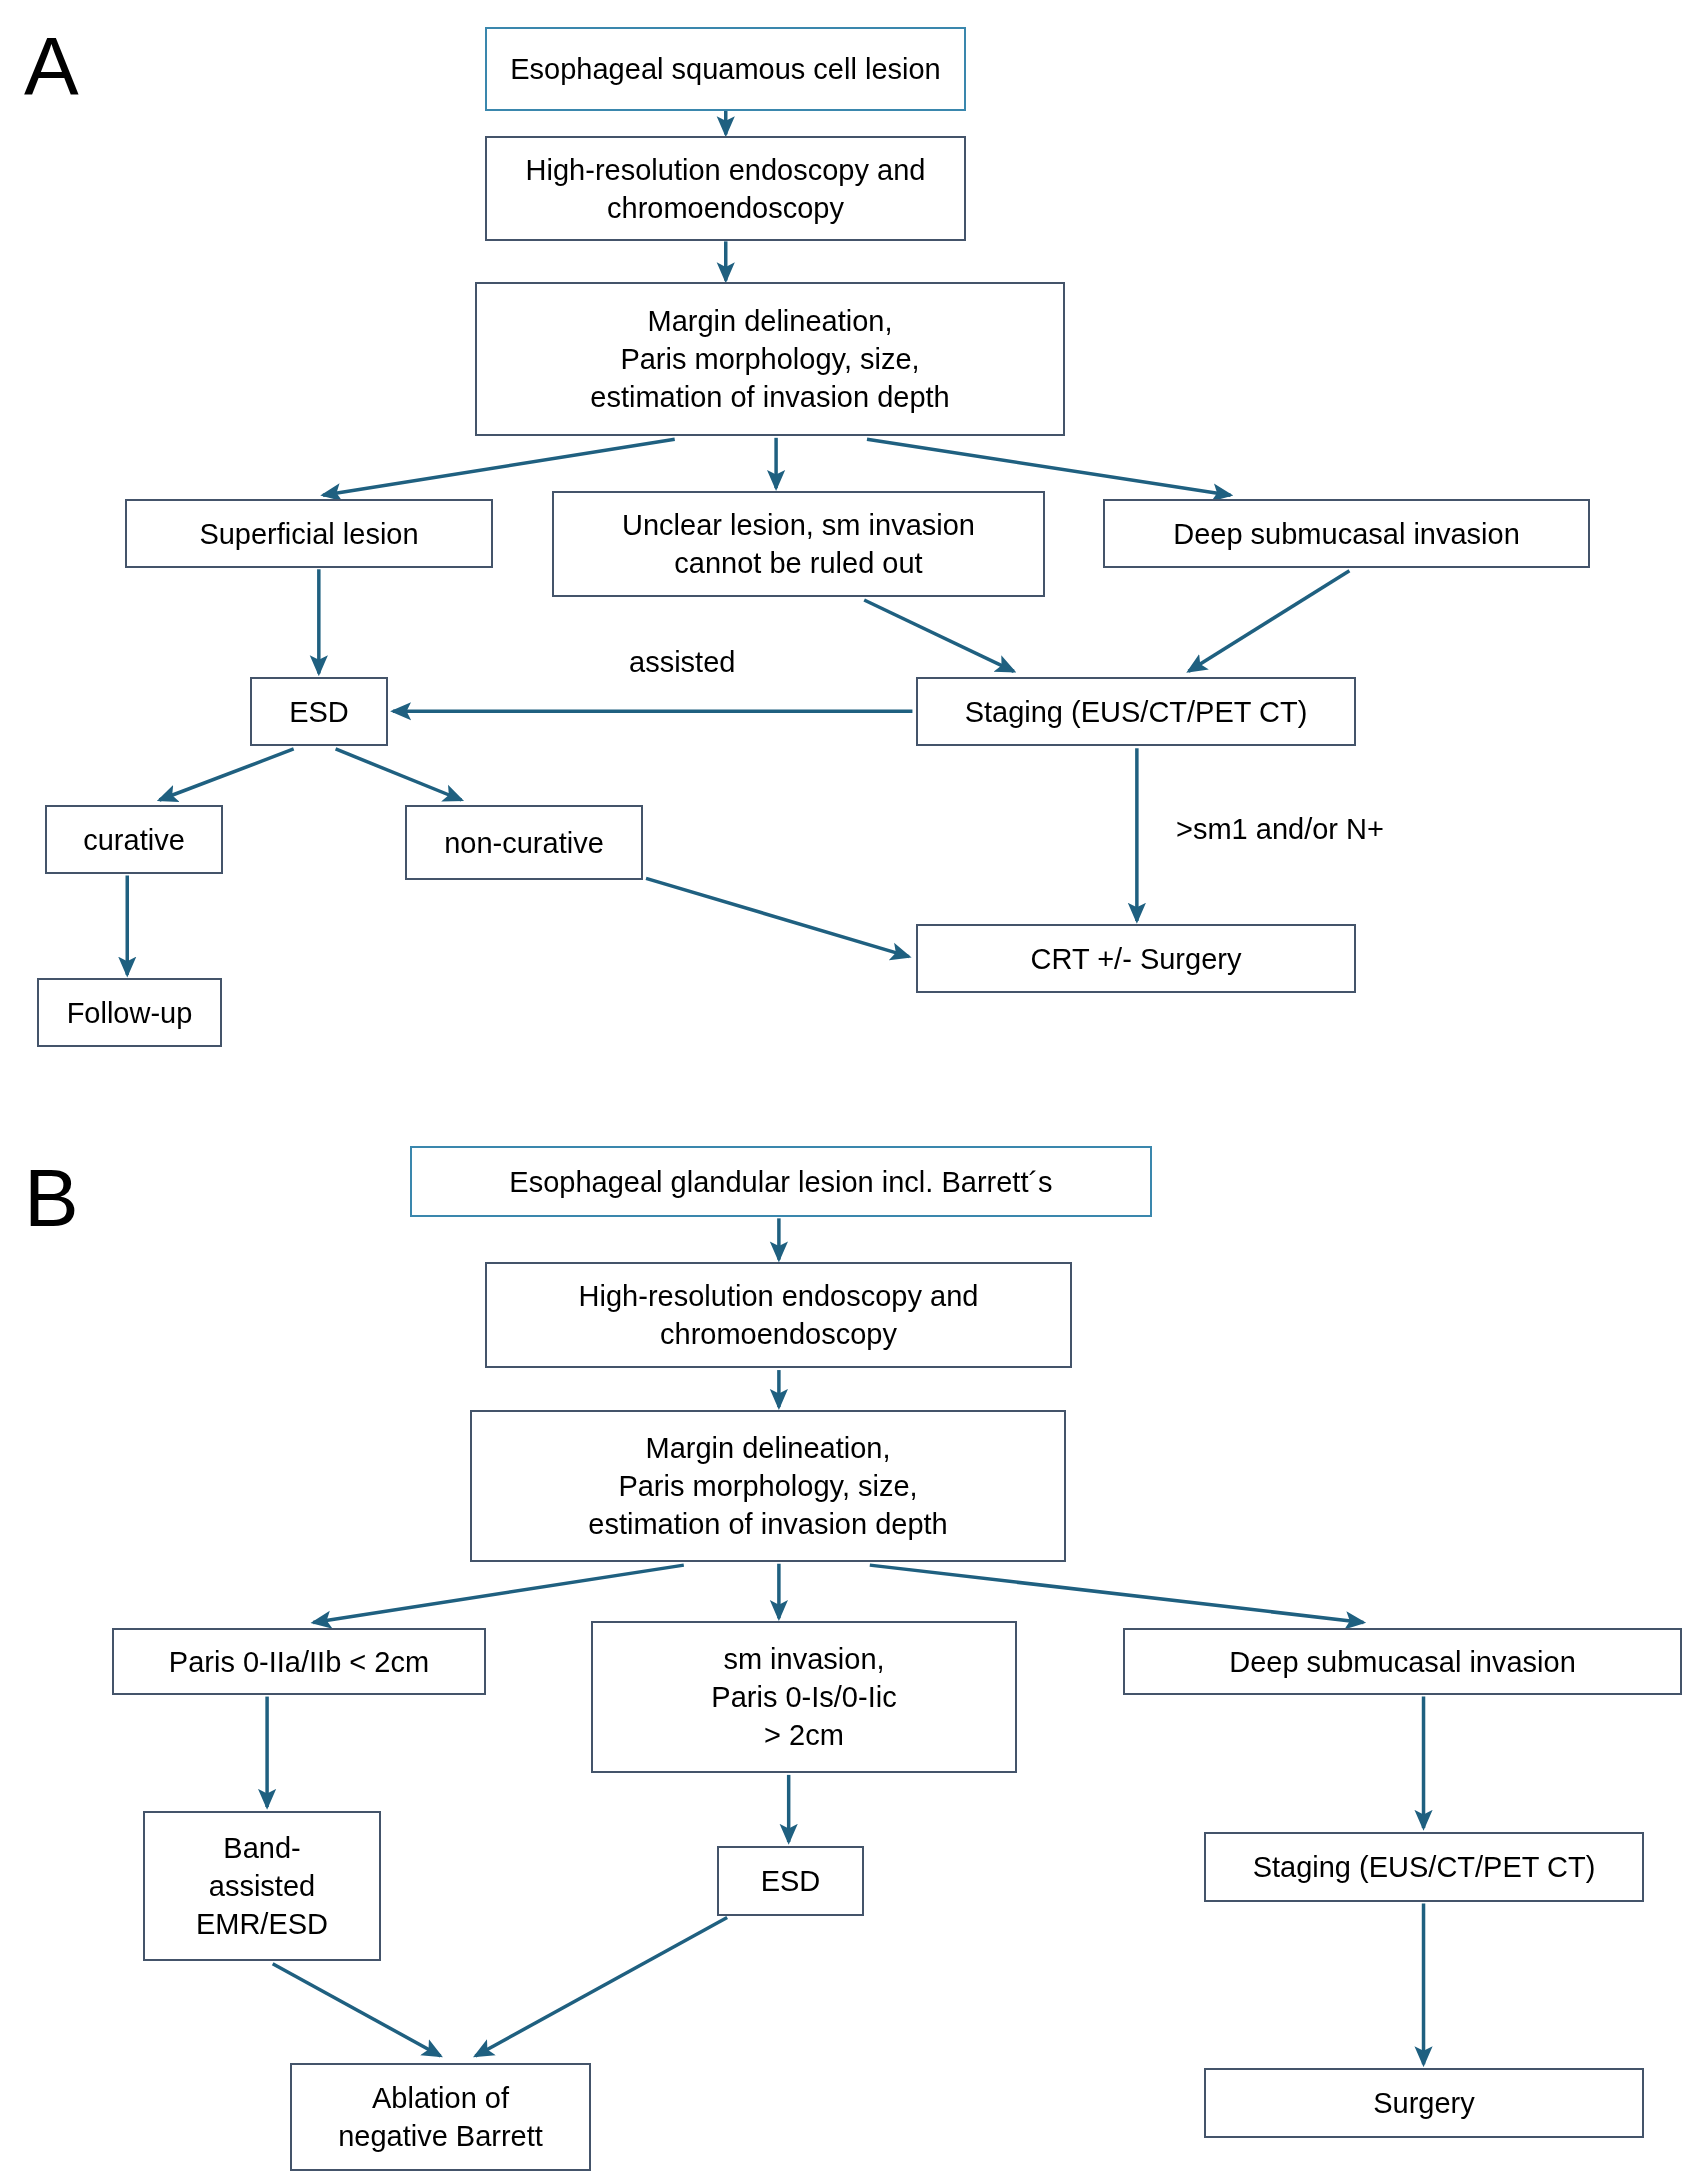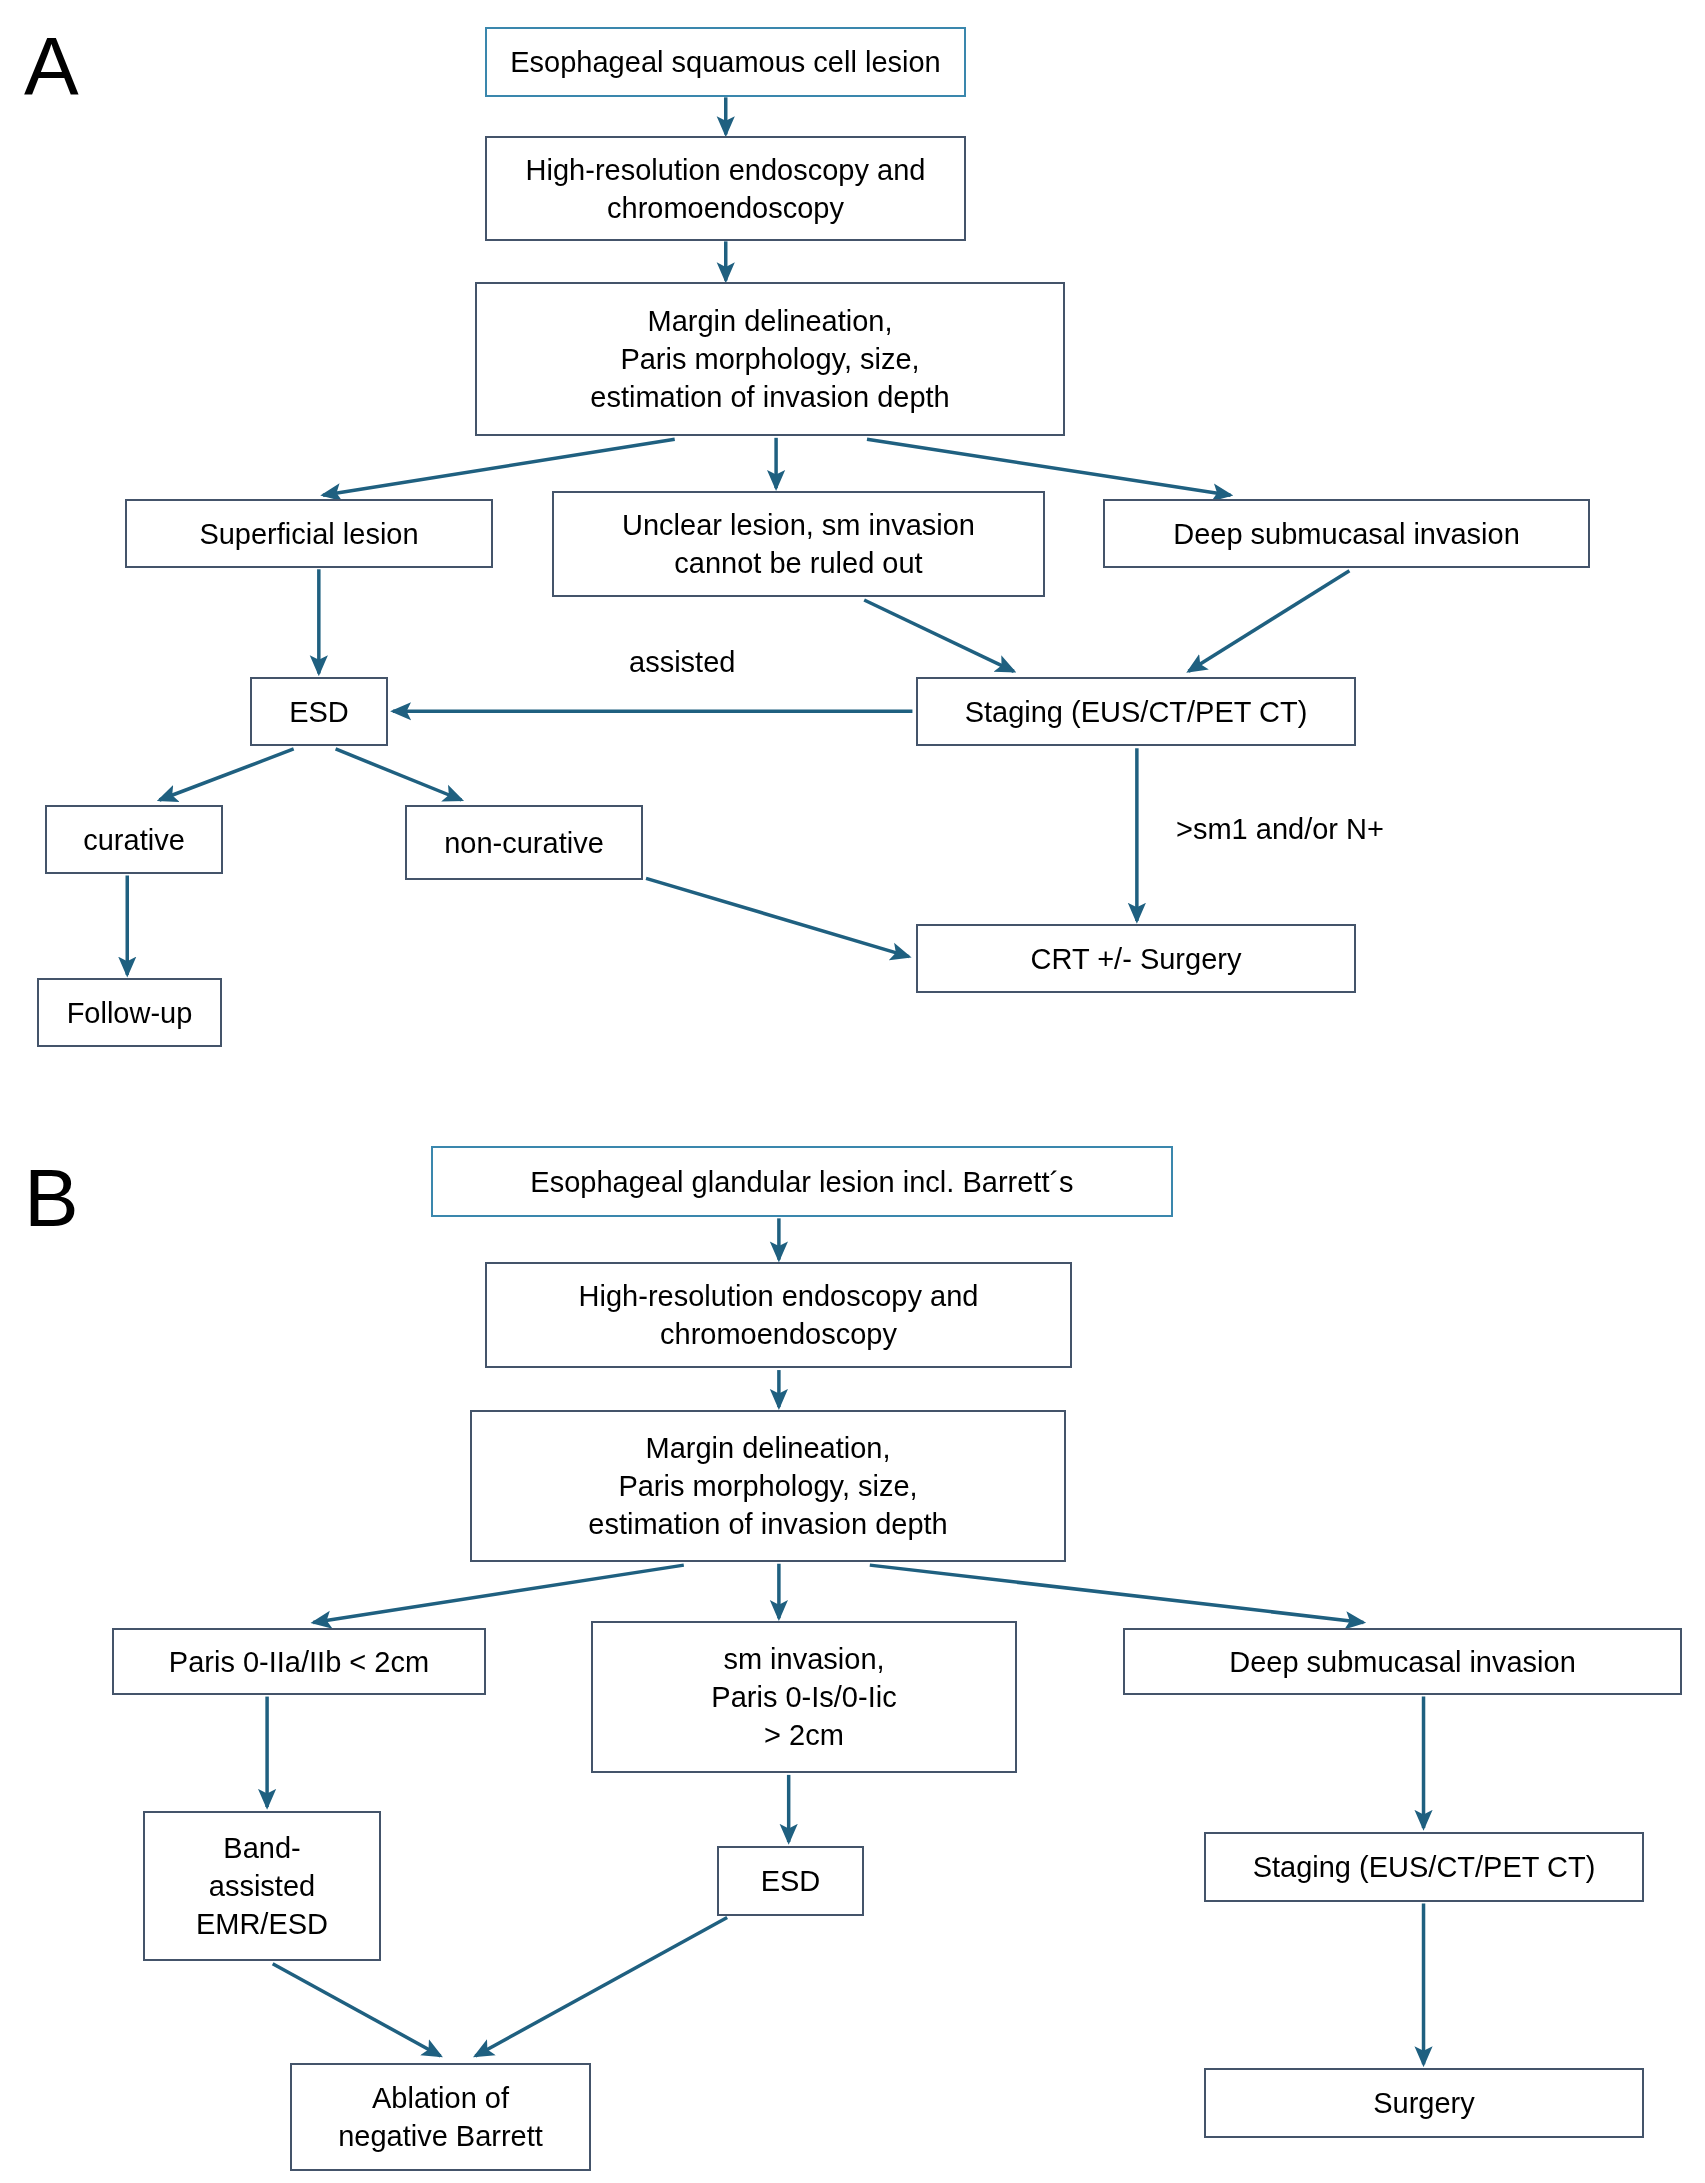--- a/index.html
+++ b/index.html
@@ -79,21 +79,21 @@
         <path d="M1930,816 L1700,960" stroke="#1f6080" stroke-width="5" fill="none" marker-end="url(#arrowhead-panel-a)"></path>
         <path d="M1305,1017 L562,1017" stroke="#1f6080" stroke-width="5" fill="none" marker-end="url(#arrowhead-panel-a)"></path>
         <path d="M420,1071 L228,1144" stroke="#1f6080" stroke-width="5" fill="none" marker-end="url(#arrowhead-panel-a)"></path>
         <path d="M480,1071 L660,1144" stroke="#1f6080" stroke-width="5" fill="none" marker-end="url(#arrowhead-panel-a)"></path>
         <path d="M182,1252 L182,1394" stroke="#1f6080" stroke-width="5" fill="none" marker-end="url(#arrowhead-panel-a)"></path>
         <path d="M924,1256 L1300,1368" stroke="#1f6080" stroke-width="5" fill="none" marker-end="url(#arrowhead-panel-a)"></path>
         <path d="M1626,1070 L1626,1317" stroke="#1f6080" stroke-width="5" fill="none" marker-end="url(#arrowhead-panel-a)"></path>
       </svg>
   <div class="edge-label" style="left: 629px; top: 645px;">assisted</div>
       <div class="edge-label" style="left: 1164px; top: 812px; margin-left: 12px;">&gt;sm1 and/or N+</div>
-      <div class="node accent" style="left: 485px; top: 27px; width: 481px; height: 70px;">Esophageal squamous cell lesion</div>
+      <div class="node accent" style="left: 485px; top: 27px; width: 481px; height: 84px;">Esophageal squamous cell lesion</div>
       <div class="node" style="left: 485px; top: 136px; width: 481px; height: 105px;">High-resolution endoscopy and
 chromoendoscopy</div>
       <div class="node" style="left: 475px; top: 282px; width: 590px; height: 154px;">Margin delineation,
 Paris morphology,  size,
 estimation of invasion depth</div>
       <div class="node" style="left: 552px; top: 491px; width: 493px; height: 106px;">Unclear lesion, sm invasion
 cannot be ruled out</div>
       <div class="node" style="left: 125px; top: 499px; width: 368px; height: 69px;">Superficial lesion</div>
       <div class="node" style="left: 1103px; top: 499px; width: 487px; height: 69px;">Deep submucasal invasion</div>
       <div class="node" style="left: 250px; top: 677px; width: 138px; height: 69px;">ESD</div>
@@ -117,21 +117,21 @@
         <path d="M978,678 L448,760" stroke="#1f6080" stroke-width="5" fill="none" marker-end="url(#arrowhead-panel-b)"></path>
         <path d="M1114,676 L1114,754" stroke="#1f6080" stroke-width="5" fill="none" marker-end="url(#arrowhead-panel-b)"></path>
         <path d="M1244,678 L1950,760" stroke="#1f6080" stroke-width="5" fill="none" marker-end="url(#arrowhead-panel-b)"></path>
         <path d="M382,866 L382,1024" stroke="#1f6080" stroke-width="5" fill="none" marker-end="url(#arrowhead-panel-b)"></path>
         <path d="M1128,978 L1128,1074" stroke="#1f6080" stroke-width="5" fill="none" marker-end="url(#arrowhead-panel-b)"></path>
         <path d="M2036,866 L2036,1054" stroke="#1f6080" stroke-width="5" fill="none" marker-end="url(#arrowhead-panel-b)"></path>
         <path d="M390,1248 L630,1380" stroke="#1f6080" stroke-width="5" fill="none" marker-end="url(#arrowhead-panel-b)"></path>
         <path d="M1040,1182 L680,1380" stroke="#1f6080" stroke-width="5" fill="none" marker-end="url(#arrowhead-panel-b)"></path>
         <path d="M2036,1162 L2036,1392" stroke="#1f6080" stroke-width="5" fill="none" marker-end="url(#arrowhead-panel-b)"></path>
       </svg>
-  <div class="node accent" style="left: 431px; top: 55px; width: 742px; height: 71px;">Esophageal glandular lesion incl. Barrett´s</div>
+  <div class="node accent" style="left: 410px; top: 55px; width: 742px; height: 71px;">Esophageal glandular lesion incl. Barrett´s</div>
       <div class="node" style="left: 485px; top: 171px; width: 587px; height: 106px;">High-resolution endoscopy and
 chromoendoscopy</div>
       <div class="node" style="left: 470px; top: 319px; width: 596px; height: 152px;">Margin delineation,
 Paris morphology,  size,
 estimation of invasion depth</div>
       <div class="node" style="left: 112px; top: 537px; width: 374px; height: 67px;">Paris 0-IIa/IIb &lt; 2cm</div>
       <div class="node" style="left: 591px; top: 530px; width: 426px; height: 152px;">sm invasion,
 Paris 0-Is/0-Iic
 &gt; 2cm</div>
       <div class="node" style="left: 1123px; top: 537px; width: 559px; height: 67px;">Deep submucasal invasion</div>

